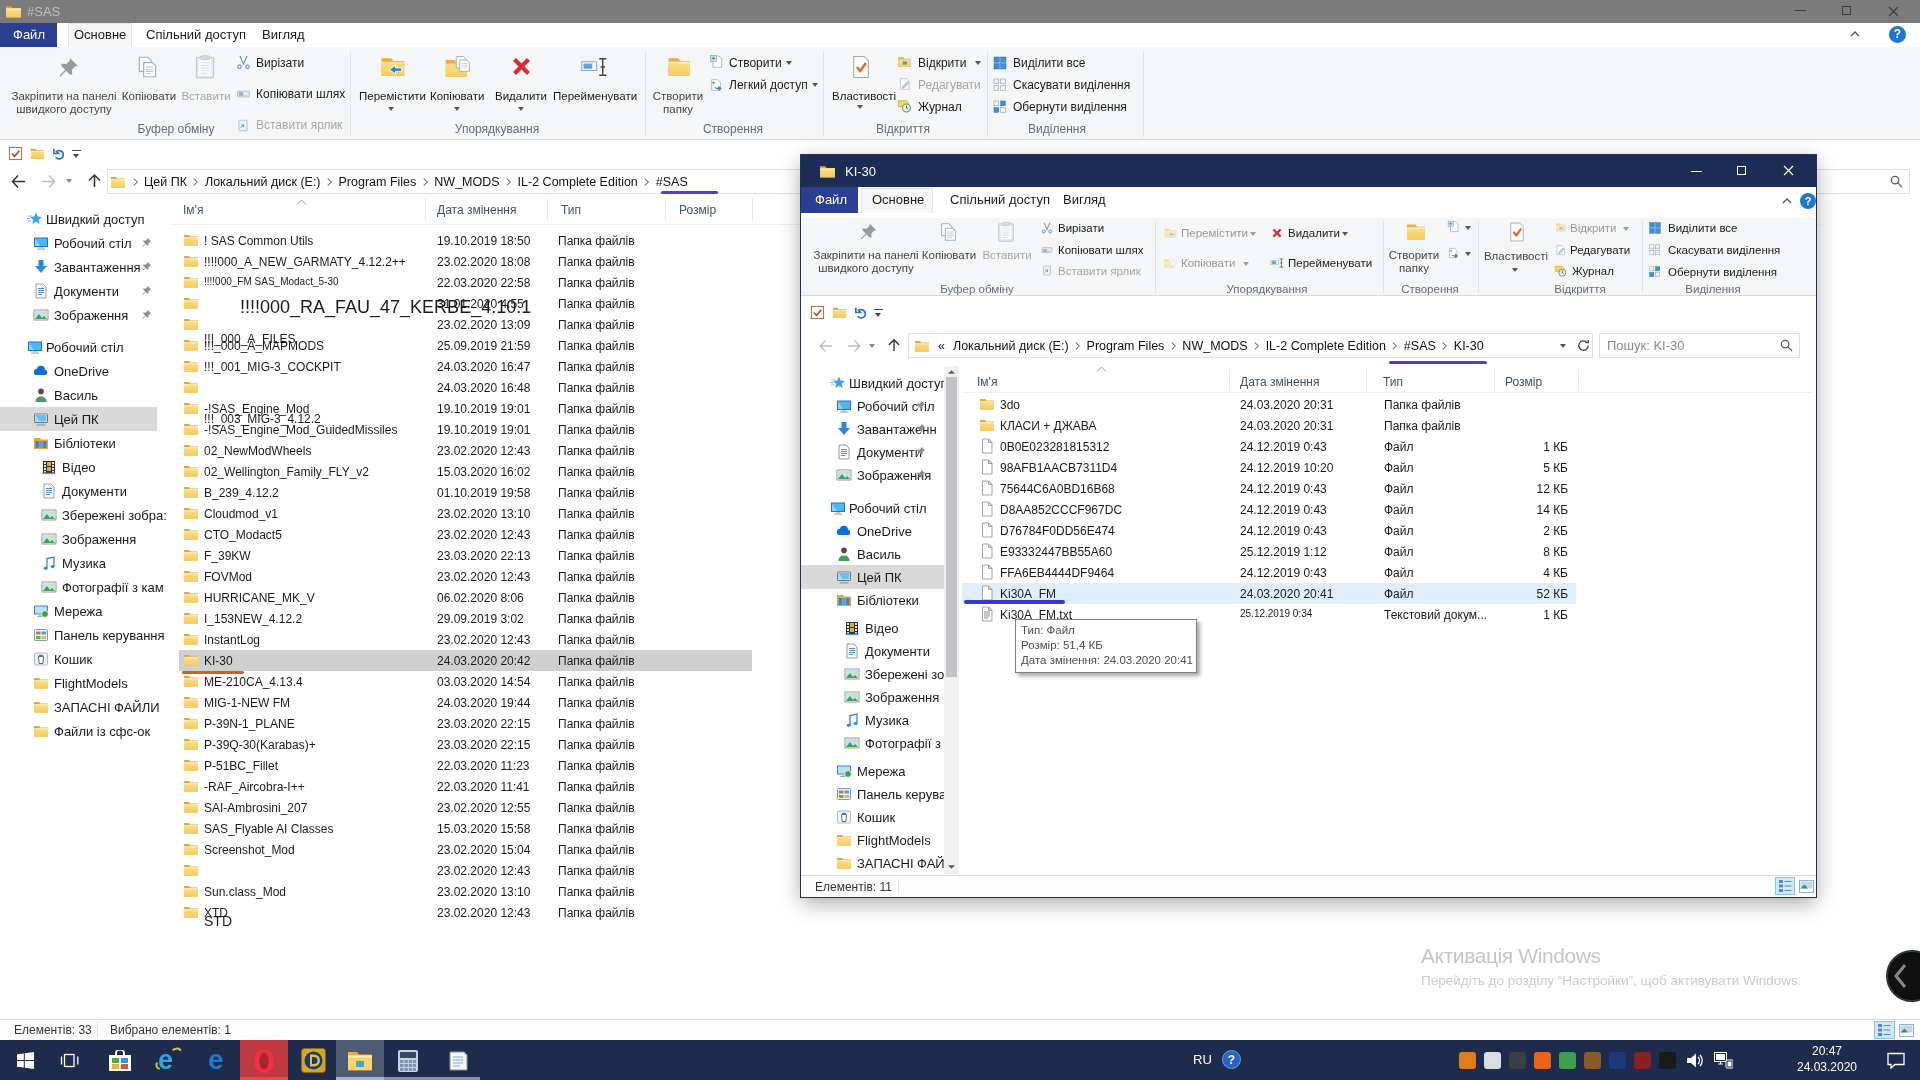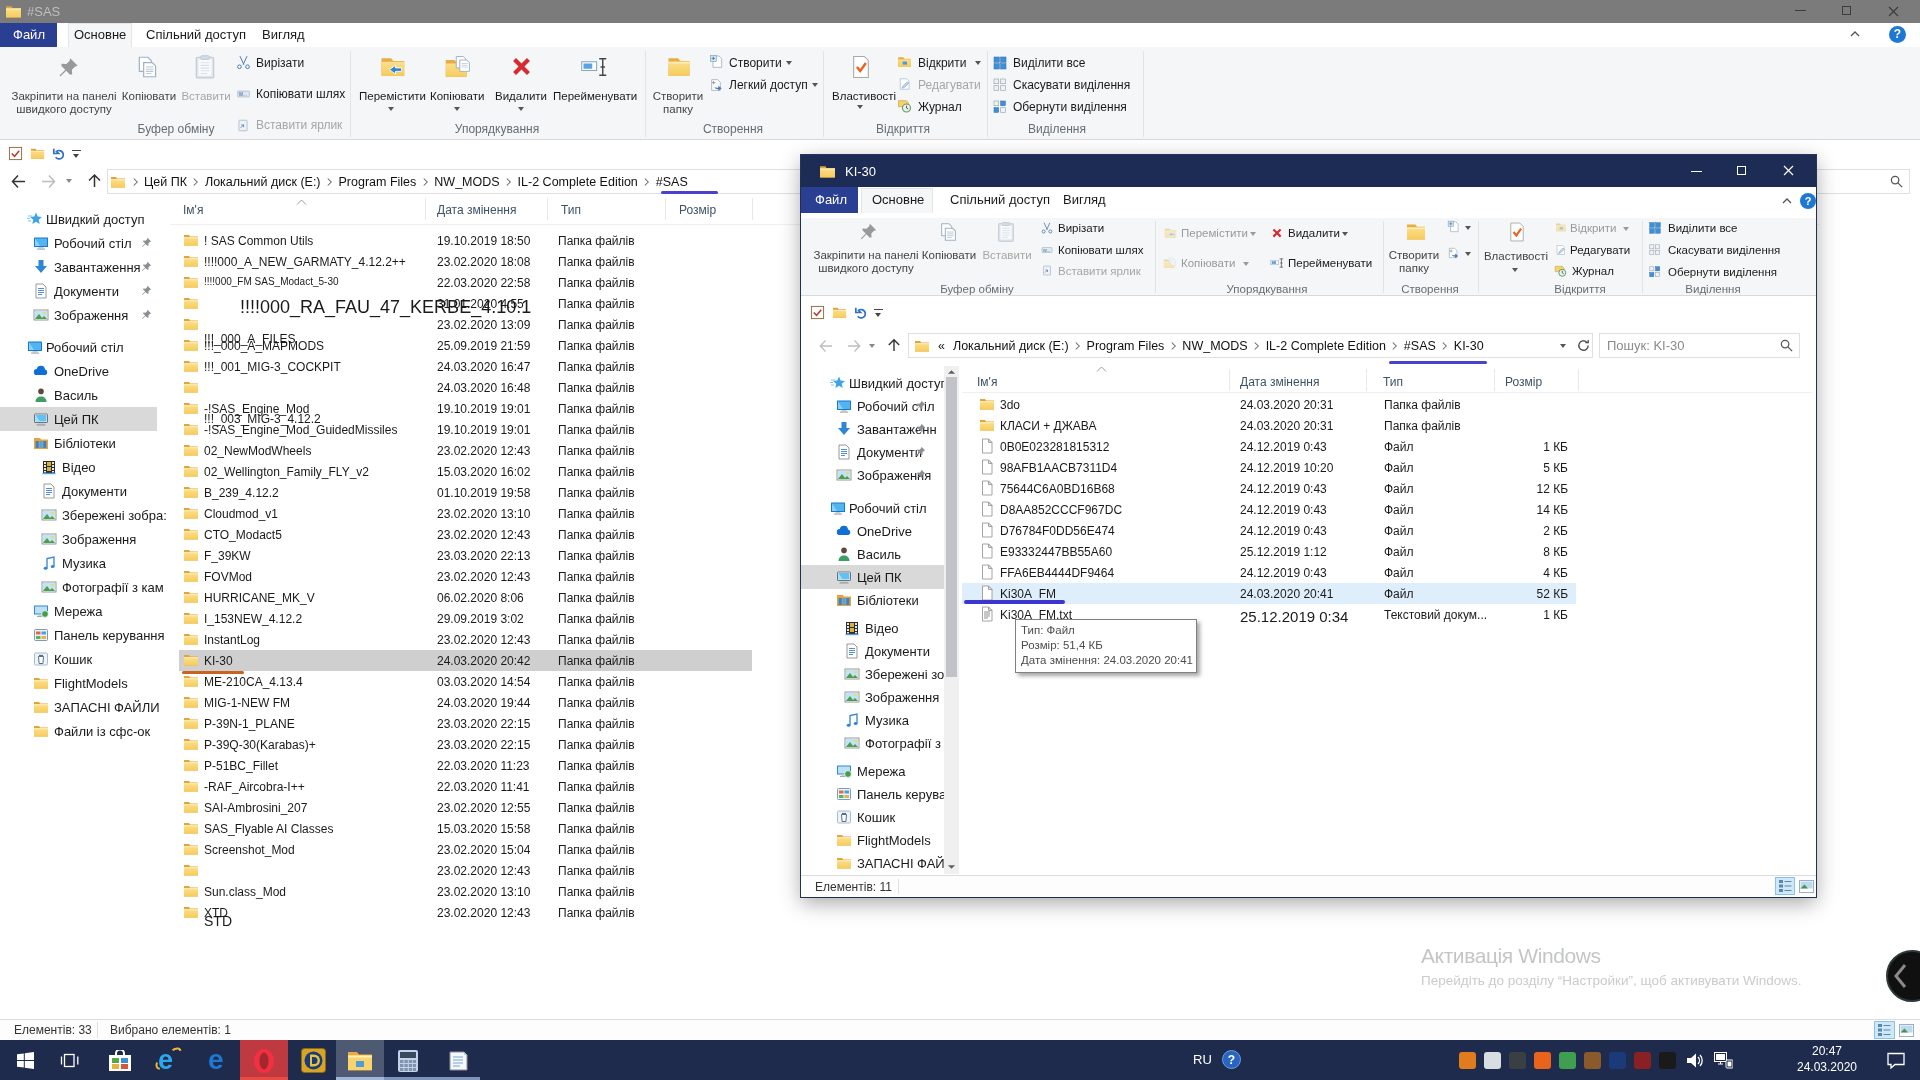--- a/index.html
+++ b/index.html
@@ -1030,21 +1030,21 @@
     <use href="#file"></use>
   </svg>
 <div class="tx" style="left:1000px;top:587px;font-size:12px;color:#1a1a1a;">Ki30A_FM</div>
 <div class="tx" style="left:1240px;top:587px;font-size:12px;color:#1a1a1a;text-align:center;">24.03.2020 20:41</div>
 <div class="tx" style="left:1384px;top:587px;font-size:12px;color:#1a1a1a;">Файл</div>
 <div class="tx" style="left:1508px;top:587px;width:60px;text-align:right;font-size:12px">52 КБ</div>
 <svg class="a" style="left:979px;top:606px" width="16" height="16">
     <use href="#filetxt"></use>
   </svg>
 <div class="tx" style="left:1000px;top:608px;font-size:12px;color:#1a1a1a;">Ki30A_FM.txt</div>
-<div class="tx" style="left:1240px;top:608px;font-size:15px;color:#1a1a1a;">25.12.2019 0:34</div>
+<div class="tx" style="left:1240px;top:608px;font-size:10px;color:#1a1a1a;">25.12.2019 0:34</div>
 <div class="tx" style="left:1384px;top:608px;font-size:12px;color:#1a1a1a;">Текстовий докум...</div>
 <div class="tx" style="left:1508px;top:608px;width:60px;text-align:right;font-size:12px">1 КБ</div>
 <div class="a" style="left:964px;top:600px;width:101px;height:3.5px;background:#3c35cf;border-radius:2px"></div>
 <div class="a" style="left:1015px;top:619px;width:182px;height:54px;background:#ffffff;border:1px solid #808080;box-shadow:3px 3px 4px rgba(0,0,0,0.35)"></div>
 <div class="tx" style="left:1021px;top:624px;font-size:11.5px;color:#4d4d4d;">Тип: Файл</div>
 <div class="tx" style="left:1021px;top:639px;font-size:11.5px;color:#4d4d4d;">Розмір: 51,4 КБ</div>
 <div class="tx" style="left:1021px;top:654px;font-size:11.5px;color:#4d4d4d;">Дата змінення: 24.03.2020 20:41</div>
 <svg class="a" style="left:830px;top:375px" width="16" height="16">
     <use href="#star"></use>
   </svg>

